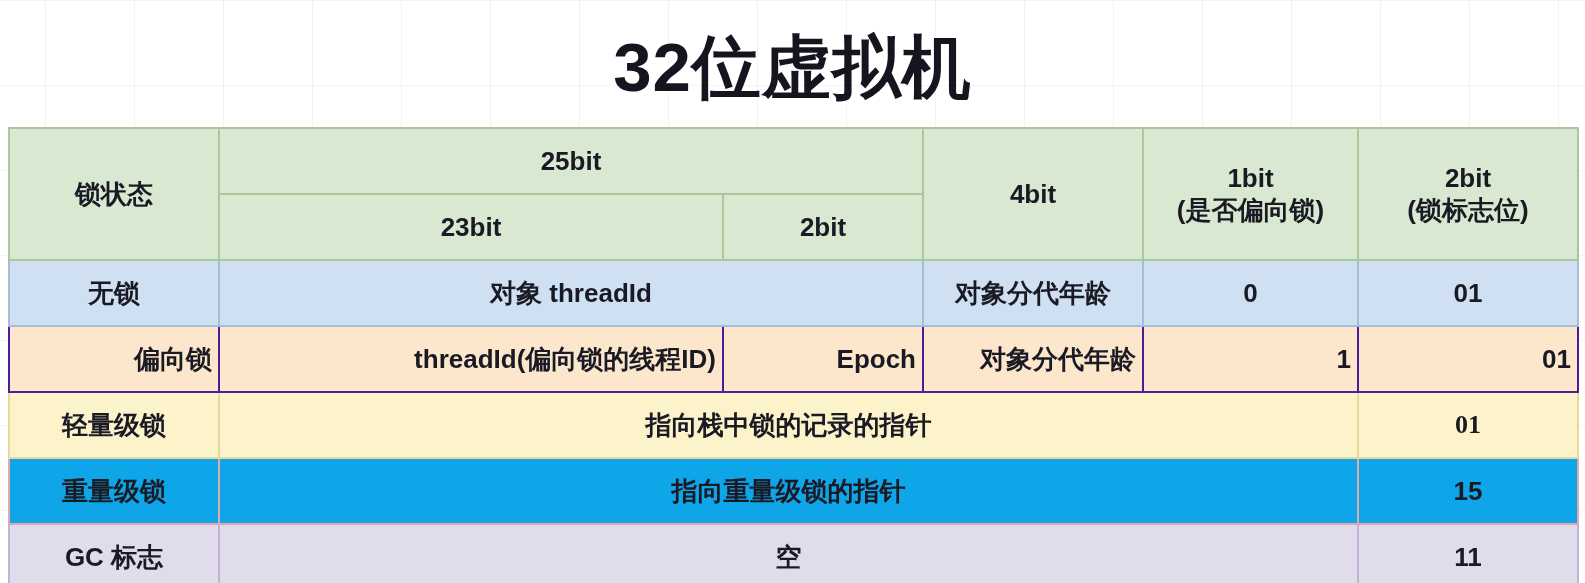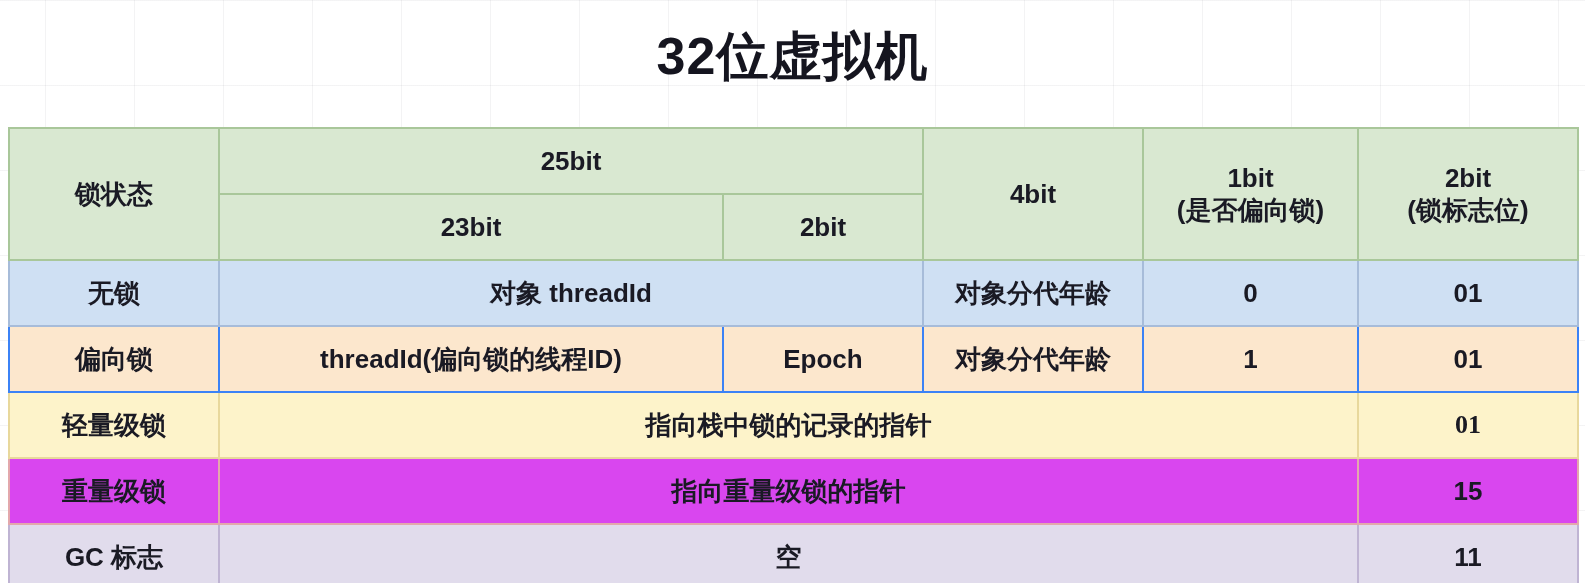--- a/index.html
+++ b/index.html
@@ -19,21 +19,21 @@
     background-size: 89px 85px;
     background-position: 45px 0;
     color: #1a1a24;
   }
   .page-title {
     position: absolute;
     top: 22px;
     left: 0;
     width: 1585px;
     text-align: center;
-    font-size: 52px;
+    font-size: 69px;
     font-weight: bold;
     letter-spacing: 1px;
     color: #15151f;
   }
   table.lock-table {
     position: absolute;
     left: 8px;
     top: 127px;
     width: 1569px;
     border-collapse: collapse;
@@ -46,23 +46,23 @@
     font-weight: bold;
     padding: 0 6px;
     overflow: hidden;
   }
   tr.hrow td { height: 64px; }
   tr.drow td { height: 64px; margin-top: 20px; }
 
   
   tr.hdr  td { background: #d9e8d1; border: 2px solid #a9c79a; }
   tr.r-nolock td { background: #cfe0f3; border: 2px solid #a7bcd9; }
-  tr.r-bias   td { background: #fce7cd; border: 2px solid #3b82f6; }
+  tr.r-bias   td { background: #fce7cd; border: 2px solid #4c1d95; text-align: right; }
   tr.r-light  td { background: #fdf3ca; border: 2px solid #e8d89c; font-family: Liberation Serif, serif; }
-  tr.r-heavy  td { background: #d946ef; border: 2px solid #e3a8ac; }
+  tr.r-heavy  td { background: #0ea5e9; border: 2px solid #e3a8ac; }
   tr.r-gc     td { background: #e1dcec; border: 2px solid #bfb4d3; }
 
   .two-line { line-height: 32px; }
 </style>
 </head>
 <body>
 
 <div class="page-title">32位虚拟机</div>
 
 <table class="lock-table">

